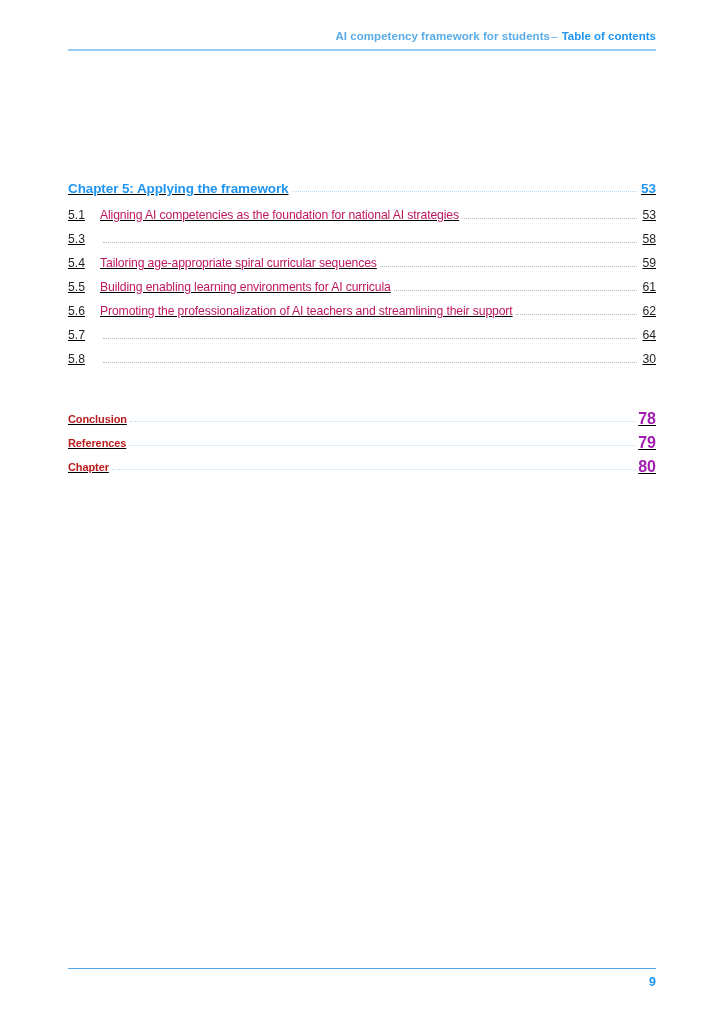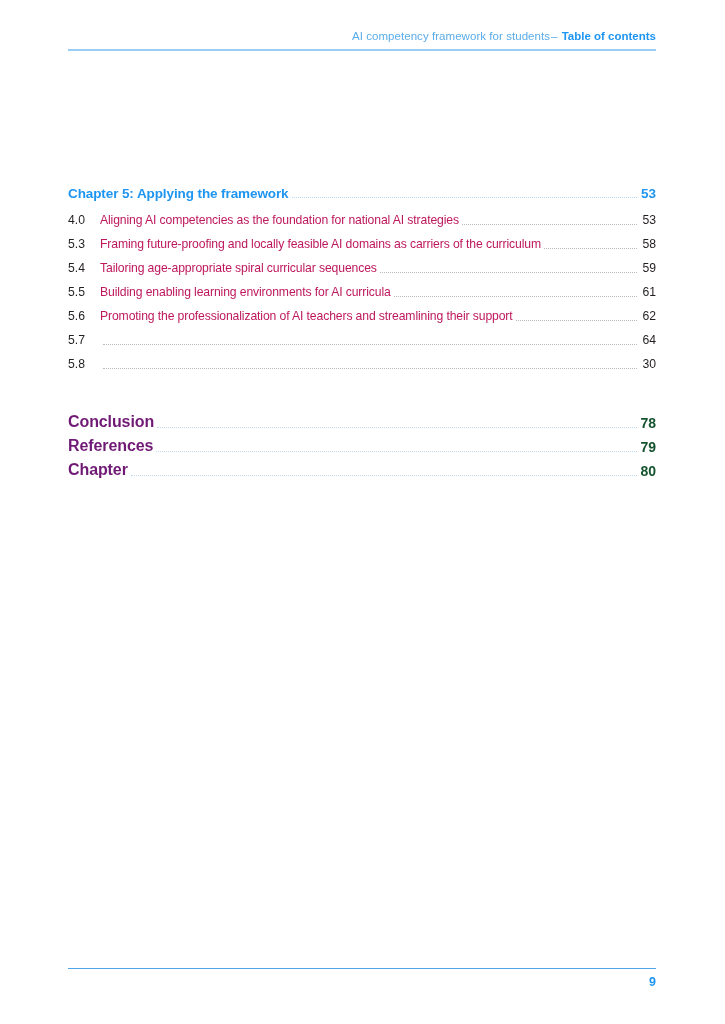--- a/index.html
+++ b/index.html
@@ -30,21 +30,21 @@
     left: 68px;
     top: 29px;
     width: 588px;
     text-align: right;
     font-size: 11.5px;
     line-height: 14px;
     white-space: nowrap;
   }
   .header-doc {
     color: #5AACE8;
-    font-weight: 400;
+    font-weight: 700;
     letter-spacing: 0.05px;
   }
   .header-sep {
     color: #5AACE8;
     font-weight: 400;
     padding: 0 1px;
   }
   .header-section {
     color: #1E95F0;
     font-weight: 700;
@@ -61,24 +61,25 @@
   
   .toc {
     position: absolute;
     left: 68px;
     top: 176px;
     width: 588px;
   }
 
   .row {
     display: flex;
-    align-items: flex-end;
+    align-items: center;
     width: 588px;
     height: 24px;
     white-space: nowrap;
+    text-decoration: underline;
   }
 
   
   .row.chapter {
     height: 25px;
     margin-bottom: 2px;
   }
   .row.chapter .label {
     color: #1E95F0;
     font-weight: 700;
@@ -140,29 +141,29 @@
   .backmatter {
     position: absolute;
     left: 68px;
     top: 407px;
     width: 588px;
   }
   .row.back {
     height: 24px;
   }
   .row.back .label {
-    color: #701a75;
+    color: #b91c1c;
+    font-weight: 700;
+    font-size: 11px;
+    letter-spacing: -0.1px;
+  }
+  .row.back .pageno {
+    color: #a21caf;
     font-weight: 700;
     font-size: 16px;
-    letter-spacing: -0.1px;
-  }
-  .row.back .pageno {
-    color: #14532d;
-    font-weight: 700;
-    font-size: 14px;
   }
   .row.back .leader::after {
     border-bottom: 1px dotted #BBD9F0;
     bottom: 3px;
   }
 
   
   .footer-rule {
     position: absolute;
     left: 68px;
@@ -194,30 +195,29 @@
 
   <div class="toc">
 
     <div class="row chapter">
       <span class="label">Chapter 5: Applying the framework</span>
       <span class="leader"></span>
       <span class="pageno">53</span>
     </div>
 
     <div class="row">
-      <span class="num">4.0</span>
+      <span class="num">5.1</span>
       <span class="label">Aligning AI competencies as the foundation for national AI strategies</span>
       <span class="leader"></span>
       <span class="pageno">53</span>
     </div>
 
 
     <div class="row">
       <span class="num">5.3</span>
-      <span class="label">Framing future-proofing and locally feasible AI domains as carriers of the curriculum</span>
       <span class="leader"></span>
       <span class="pageno">58</span>
     </div>
 
     <div class="row">
       <span class="num">5.4</span>
       <span class="label">Tailoring age-appropriate spiral curricular sequences</span>
       <span class="leader"></span>
       <span class="pageno">59</span>
     </div>

